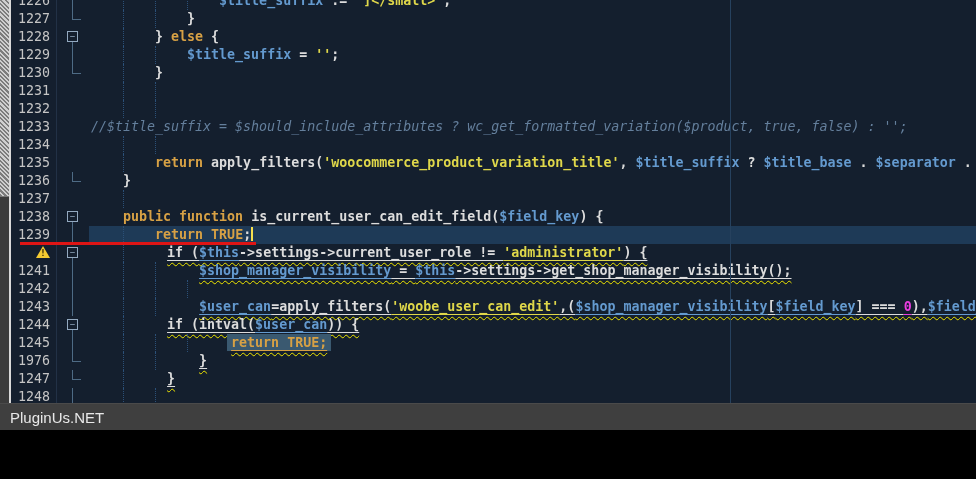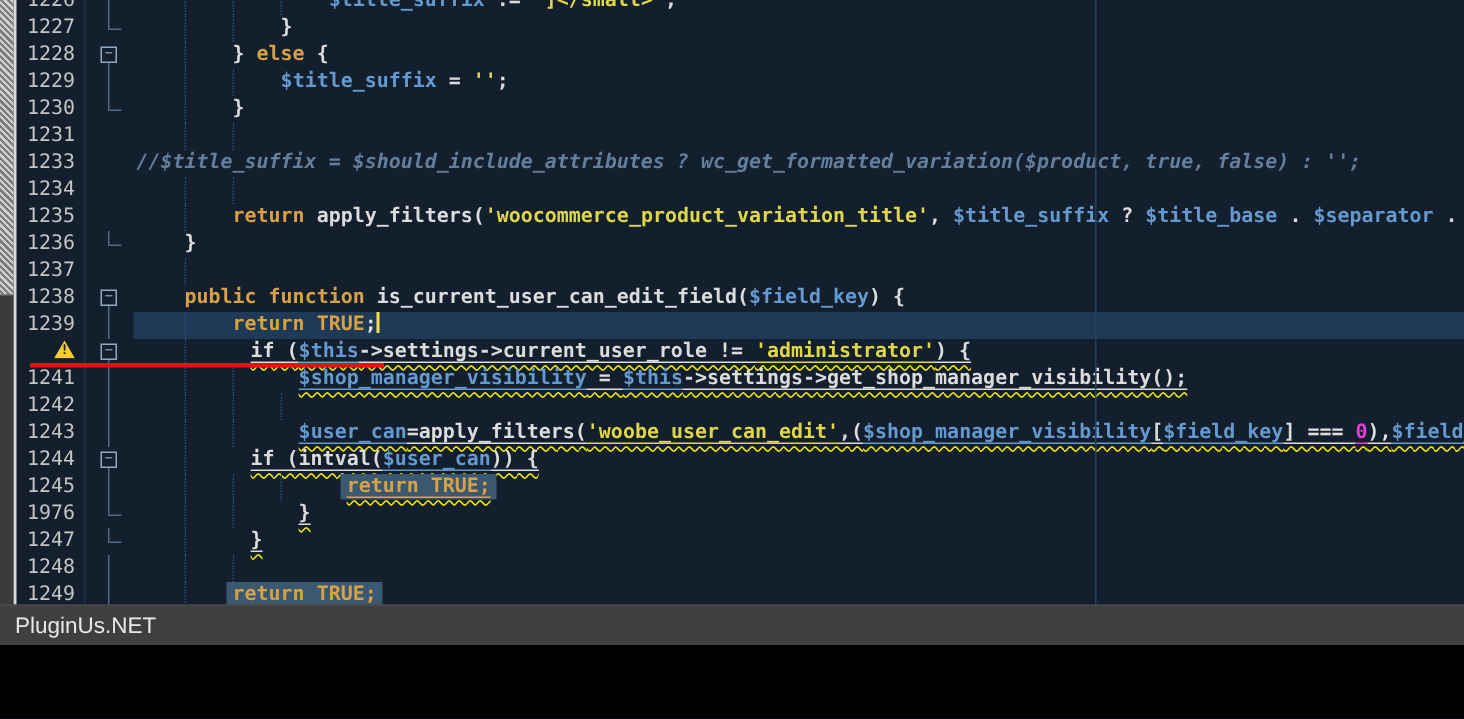--- a/index.html
+++ b/index.html
@@ -28,21 +28,21 @@
   .fold-end::before{content:"";position:absolute;left:15px;top:0;height:9px;width:1px;background:var(--foldLine);}
   .fold-end::after{content:"";position:absolute;left:15px;top:9px;width:9px;height:1px;background:var(--foldLine);}
   .fold-box::after{content:"";position:absolute;left:15px;top:14px;bottom:0;width:1px;background:var(--foldLine);}
   .fbox{position:absolute;left:10px;top:3px;width:11px;height:11px;box-sizing:border-box;
     border:1px solid var(--foldBox);color:var(--foldBox);font-size:9px;line-height:8px;text-align:center;
     font-weight:normal;cursor:pointer;}
   
   .tok{}
   .pl{color:var(--pl);} .kw{color:var(--kw);} .var{color:var(--var);}
   .str{color:var(--str);} .num{color:var(--num);}
-  .com{color:var(--com);font-style:italic;font-weight:bold;}
+  .com{color:var(--com);font-style:italic;font-weight:normal;}
   .box{background:var(--selbox);padding:1px 4px;margin:0 -4px;}
   .warn{text-decoration-line:underline;text-decoration-style:wavy;
         text-decoration-color:var(--squig);text-decoration-thickness:1px;text-underline-offset:5px;margin-left:12px;}
   .warn .tok{text-decoration-line:underline;text-decoration-style:solid;text-decoration-thickness:1px;
         text-underline-offset:3px;}
   .caret{display:inline-block;width:2px;height:14px;background:var(--cursor);vertical-align:-2px;}
   .guide{position:absolute;top:0;height:18px;width:0;border-left:1px dotted var(--guide);}
   
   .tri{position:relative;display:inline-block;width:14px;height:12px;vertical-align:-1px;
     background:var(--warnIcon);clip-path:polygon(50% 0,100% 100%,0 100%);}
@@ -61,20 +61,21 @@
 
 <div id="screen">
 
   <div id="editor" style="margin-top: -8px;">
       <div class="row"><span class="numcell">1226</span><span class="foldcell fold-v"></span><span class="codecell"><span class="guide" style="left: 34px;"></span><span class="guide" style="left: 66px;"></span><span class="guide" style="left: 98px;"></span><span class="tok pl">                </span><span class="tok var">$title_suffix</span><span class="tok pl"> .= </span><span class="tok str">']&lt;/small&gt;'</span><span class="tok pl">;</span></span></div>
       <div class="row"><span class="numcell">1227</span><span class="foldcell fold-end"></span><span class="codecell"><span class="guide" style="left: 34px;"></span><span class="guide" style="left: 66px;"></span><span class="tok pl">            </span><span class="tok pl">}</span></span></div>
       <div class="row"><span class="numcell">1228</span><span class="foldcell fold-box"><span class="fbox">−</span></span><span class="codecell"><span class="guide" style="left: 34px;"></span><span class="tok pl">        </span><span class="tok pl">} </span><span class="tok kw">else</span><span class="tok pl"> {</span></span></div>
       <div class="row"><span class="numcell">1229</span><span class="foldcell fold-v"></span><span class="codecell"><span class="guide" style="left: 34px;"></span><span class="guide" style="left: 66px;"></span><span class="tok pl">            </span><span class="tok var">$title_suffix</span><span class="tok pl"> = </span><span class="tok str">''</span><span class="tok pl">;</span></span></div>
       <div class="row"><span class="numcell">1230</span><span class="foldcell fold-end"></span><span class="codecell"><span class="guide" style="left: 34px;"></span><span class="tok pl">        </span><span class="tok pl">}</span></span></div>
       <div class="row"><span class="numcell">1231</span><span class="foldcell fold-none"></span><span class="codecell"><span class="guide" style="left: 34px;"></span><span class="guide" style="left: 66px;"></span></span></div>
+      <div class="row"><span class="numcell">1232</span><span class="foldcell fold-none"></span><span class="codecell"><span class="guide" style="left: 34px;"></span><span class="guide" style="left: 66px;"></span></span></div>
       <div class="row"><span class="numcell">1233</span><span class="foldcell fold-none"></span><span class="codecell"><span class="tok com">//$title_suffix = $should_include_attributes ? wc_get_formatted_variation($product, true, false) : '';</span></span></div>
       <div class="row"><span class="numcell">1234</span><span class="foldcell fold-none"></span><span class="codecell"><span class="guide" style="left: 34px;"></span><span class="guide" style="left: 66px;"></span></span></div>
       <div class="row"><span class="numcell">1235</span><span class="foldcell fold-none"></span><span class="codecell"><span class="guide" style="left: 34px;"></span><span class="tok pl">        </span><span class="tok kw">return</span><span class="tok pl"> apply_filters(</span><span class="tok str">'woocommerce_product_variation_title'</span><span class="tok pl">, </span><span class="tok var">$title_suffix</span><span class="tok pl"> ? </span><span class="tok var">$title_base</span><span class="tok pl"> . </span><span class="tok var">$separator</span><span class="tok pl"> . </span></span></div>
       <div class="row"><span class="numcell">1236</span><span class="foldcell fold-end"></span><span class="codecell"><span class="tok pl">    </span><span class="tok pl">}</span></span></div>
       <div class="row"><span class="numcell">1237</span><span class="foldcell fold-none"></span><span class="codecell"><span class="guide" style="left: 34px;"></span></span></div>
       <div class="row"><span class="numcell">1238</span><span class="foldcell fold-box"><span class="fbox">−</span></span><span class="codecell"><span class="tok pl">    </span><span class="tok kw">public function</span><span class="tok pl"> is_current_user_can_edit_field(</span><span class="tok var">$field_key</span><span class="tok pl">) {</span></span></div>
       <div class="row current"><span class="numcell">1239</span><span class="foldcell fold-v"></span><span class="codecell"><span class="guide" style="left: 34px;"></span><span class="tok pl">        </span><span class="tok kw">return</span><span class="tok pl"> </span><span class="tok kw">TRUE</span><span class="tok pl">;</span><span class="caret"></span></span></div>
       <div class="row"><span class="numcell"><span class="tri"><i class="bang">!</i></span></span><span class="foldcell fold-box"><span class="fbox">−</span></span><span class="codecell"><span class="guide" style="left: 34px;"></span><span class="tok pl">        </span><span class="warn"><span class="tok pl">if (</span><span class="tok var">$this</span><span class="tok pl">-&gt;settings-&gt;current_user_role != </span><span class="tok str">'administrator'</span><span class="tok pl">) {</span></span></span></div>
       <div class="row"><span class="numcell">1241</span><span class="foldcell fold-v"></span><span class="codecell"><span class="guide" style="left: 34px;"></span><span class="guide" style="left: 66px;"></span><span class="tok pl">            </span><span class="warn"><span class="tok var">$shop_manager_visibility</span><span class="tok pl"> = </span><span class="tok var">$this</span><span class="tok pl">-&gt;settings-&gt;get_shop_manager_visibility();</span></span></span></div>
       <div class="row"><span class="numcell">1242</span><span class="foldcell fold-v"></span><span class="codecell"><span class="guide" style="left: 34px;"></span><span class="guide" style="left: 66px;"></span><span class="guide" style="left: 98px;"></span></span></div>

